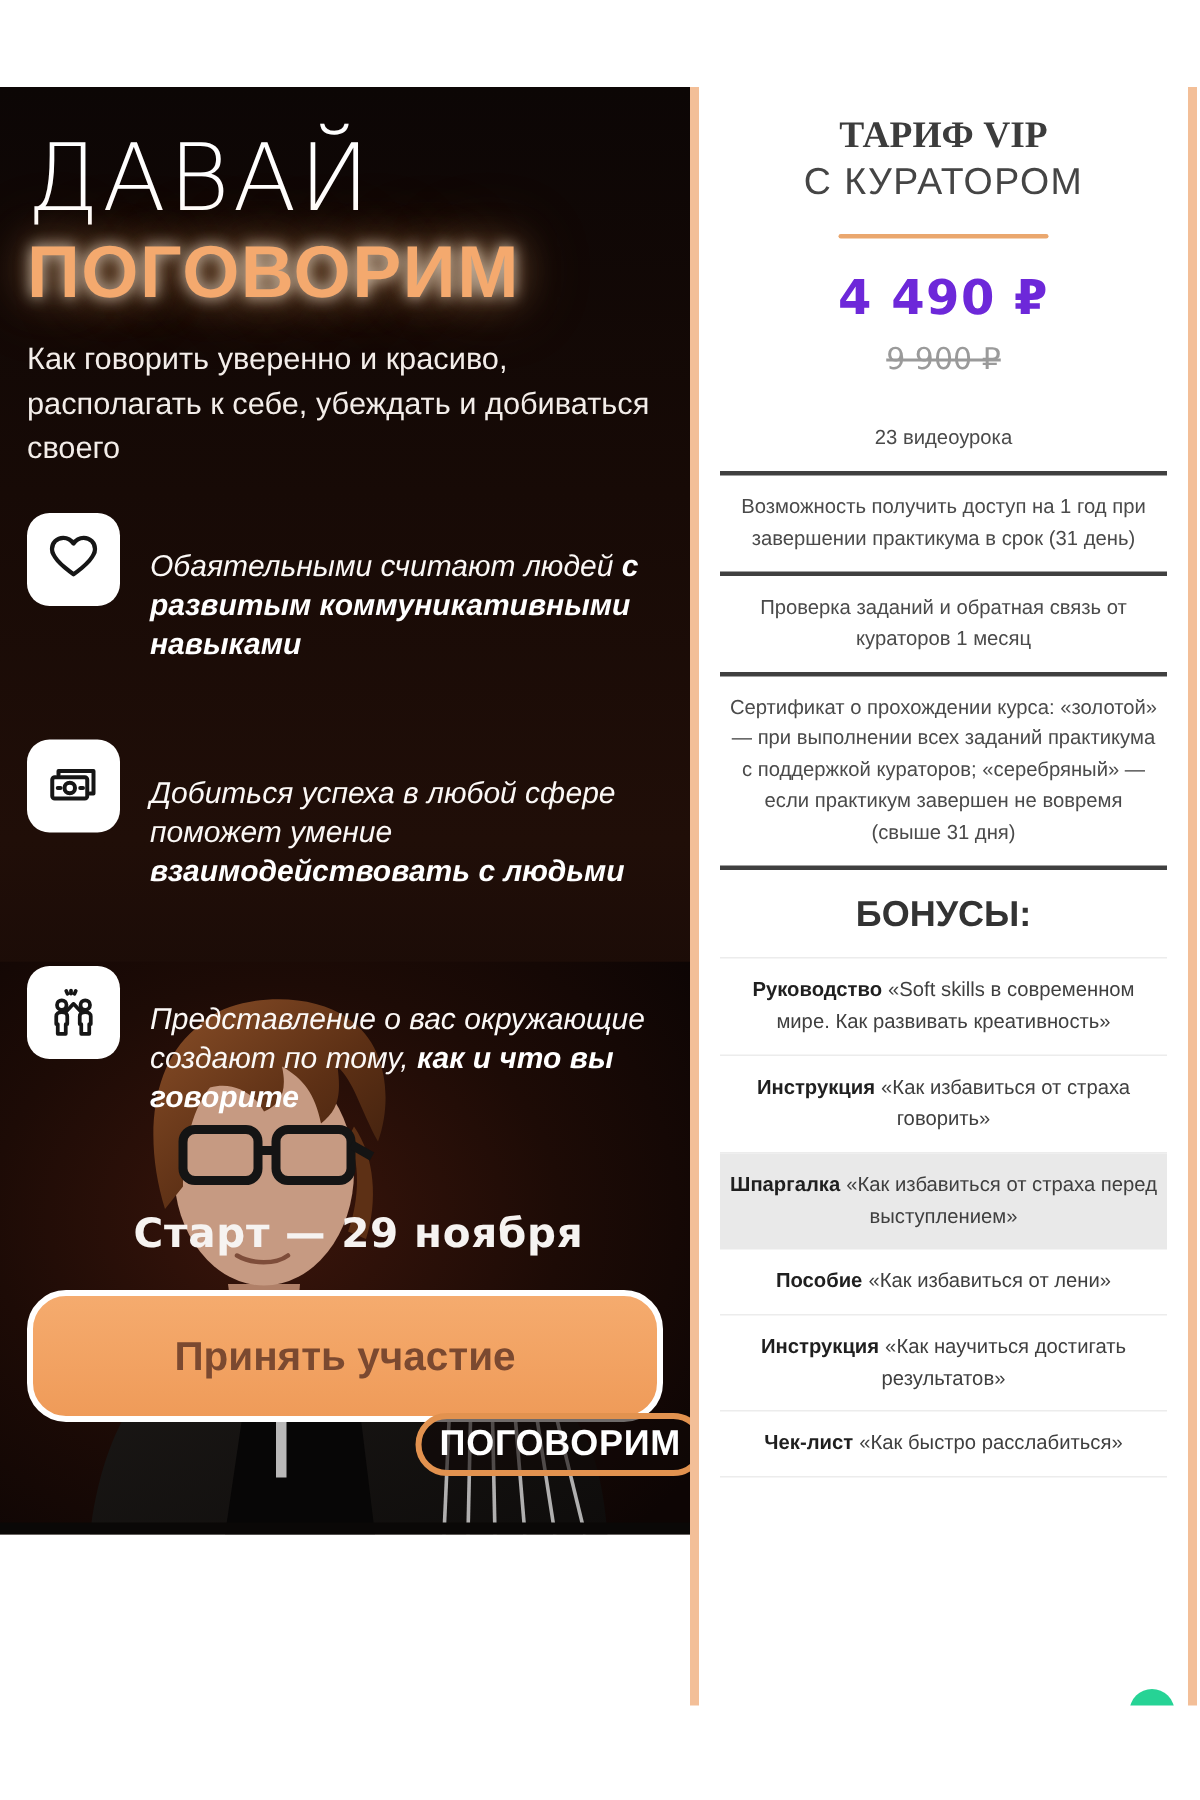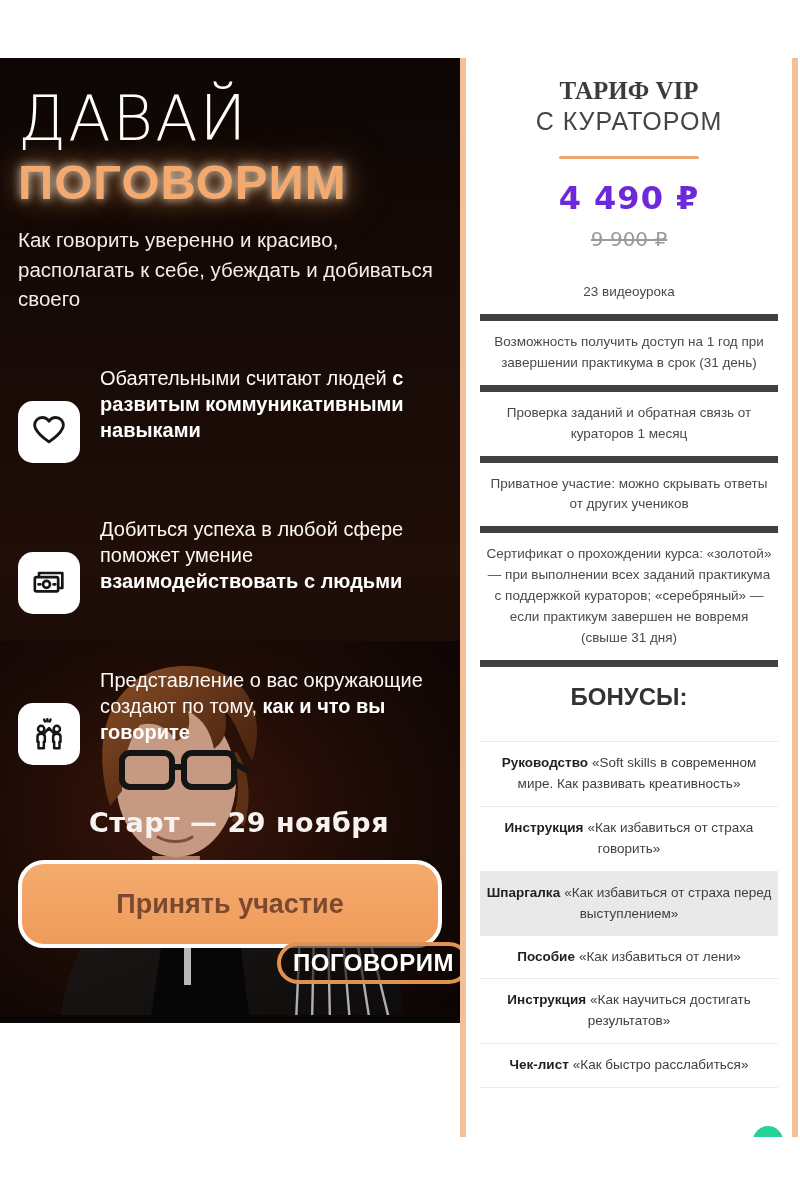--- a/index.html
+++ b/index.html
@@ -11,21 +11,21 @@
         background:linear-gradient(180deg,#0c0605 0%,#170a06 28%,#200e08 52%,#170a06 72%,#0e0604 100%);}
   .hero-inner{position:relative;z-index:2;}
   .hero-title{margin:30px 0 0 18px;line-height:1;}
   .hero-title .t1{display:block;font-family:"DejaVu Sans","Liberation Sans",sans-serif;font-weight:200;
         font-size:62px;letter-spacing:2px;color:#ffffff;}
   .hero-title .t2{display:block;margin-top:8px;font-weight:700;font-size:49px;letter-spacing:1px;color:#f4a96e;
         text-shadow:0 0 10px rgba(255,240,220,.85),0 0 26px rgba(255,185,115,.6),0 0 52px rgba(255,170,100,.35);}
   .hero-sub{margin:18px 18px 0 18px;font-size:20.5px;line-height:1.45;color:#f3ede9;max-width:420px;}
 
   .benefits{margin:28px 0 0 18px;display:flex;flex-direction:column;gap:30px;}
-  .benefit{display:flex;gap:20px;align-items:flex-end;}
+  .benefit{display:flex;gap:20px;align-items:flex-start;font-style:italic;}
   .benefit-icon{flex:0 0 62px;width:62px;height:62px;background:#ffffff;border-radius:15px;
         display:flex;align-items:center;justify-content:center;}
   .benefit-text{font-size:20px;line-height:1.3;max-width:330px;padding-top:3px;color:#fbf8f6;}
   .benefit-text b{font-weight:700;color:#ffffff;}
 
   .start-date{margin:42px 0 0 18px;font-size:27px;font-weight:700;color:#f6f3f1;letter-spacing:.5px;
         font-family:"DejaVu Sans","Liberation Sans",sans-serif;text-align:center;}
   .cta-main{display:flex;align-items:center;justify-content:center;margin:22px 0 0 18px;width:424px;height:88px;
         border-radius:26px;border:4px solid #ffffff;cursor:pointer;
         background:linear-gradient(180deg,#f5ab6e 0%,#ef9b59 100%);
@@ -43,23 +43,23 @@
   .card-title .l1{display:block;font-size:25px;font-weight:700;font-family:Liberation Serif, serif;}
   .card-title .l2{display:block;font-size:25px;font-weight:400;letter-spacing:1px;color:#454545;}
   .title-underline{width:140px;height:3px;background:#eaa76e;border-radius:2px;margin:9px auto 0;}
   .price{margin-top:20px;font-size:32px;font-weight:700;letter-spacing:1px;color:#6d28d9;
         font-family:"DejaVu Sans","Liberation Sans",sans-serif;}
   .old-price{margin-top:10px;font-size:20px;color:#9a9a9a;text-decoration:line-through;
         font-family:"DejaVu Sans","Liberation Sans",sans-serif;}
 
   .features{margin-top:20px;}
   .feature{margin:0 14px;padding:11px 6px;font-size:13.5px;line-height:1.55;color:#4a4a4a;
-        border-bottom:7px solid #404040;}
-
-  .bonuses-title{margin:16px 14px 0 14px;padding-bottom:30px;font-size:24px;font-weight:700;color:#333333;
+        border-bottom:3px solid #404040;}
+
+  .bonuses-title{margin:16px 14px 0 14px;padding-bottom:14px;font-size:24px;font-weight:700;color:#333333;
         border-bottom:1px solid #ececec;}
   .bonus{margin:0 14px;padding:11px 6px;font-size:13.5px;line-height:1.55;color:#3f3f3f;
         border-bottom:1px solid #ececec;}
   .bonus b{color:#1f1f1f;margin-right:4px;}
   .bonus:last-child{border-bottom:none;}
   .bonus[data-index="1"]{background:#e9e9e9;border-bottom:none;margin:0 14px;}
   .chat-widget{position:absolute;left:287px;top:1068px;width:30px;height:30px;border-radius:50%;
         background:#26d395;cursor:pointer;}
 </style>
 </head>
@@ -204,21 +204,20 @@
 
     <div class="features">
 
         <div class="feature" data-index="0">23 видеоурока</div>
 
 
         <div class="feature" data-index="2">Возможность получить доступ на 1 год при завершении практикума в срок (31 день)</div>
 
         <div class="feature" data-index="3">Проверка заданий и обратная связь от кураторов 1 месяц</div>
 
-        <div class="feature" data-index="4">Приватное участие: можно скрывать ответы от других учеников</div>
 
         <div class="feature" data-index="5">Сертификат о прохождении курса: «золотой» — при выполнении всех заданий практикума с поддержкой кураторов; «серебряный» — если практикум завершен не вовремя (свыше 31 дня)</div>
       </div>
 
     <h3 class="bonuses-title">БОНУСЫ:</h3>
 
     <div class="bonuses">
 
         <div class="bonus" data-index="0">
           <b>Руководство</b><span>«Soft skills в современном мире. Как развивать креативность»</span>

